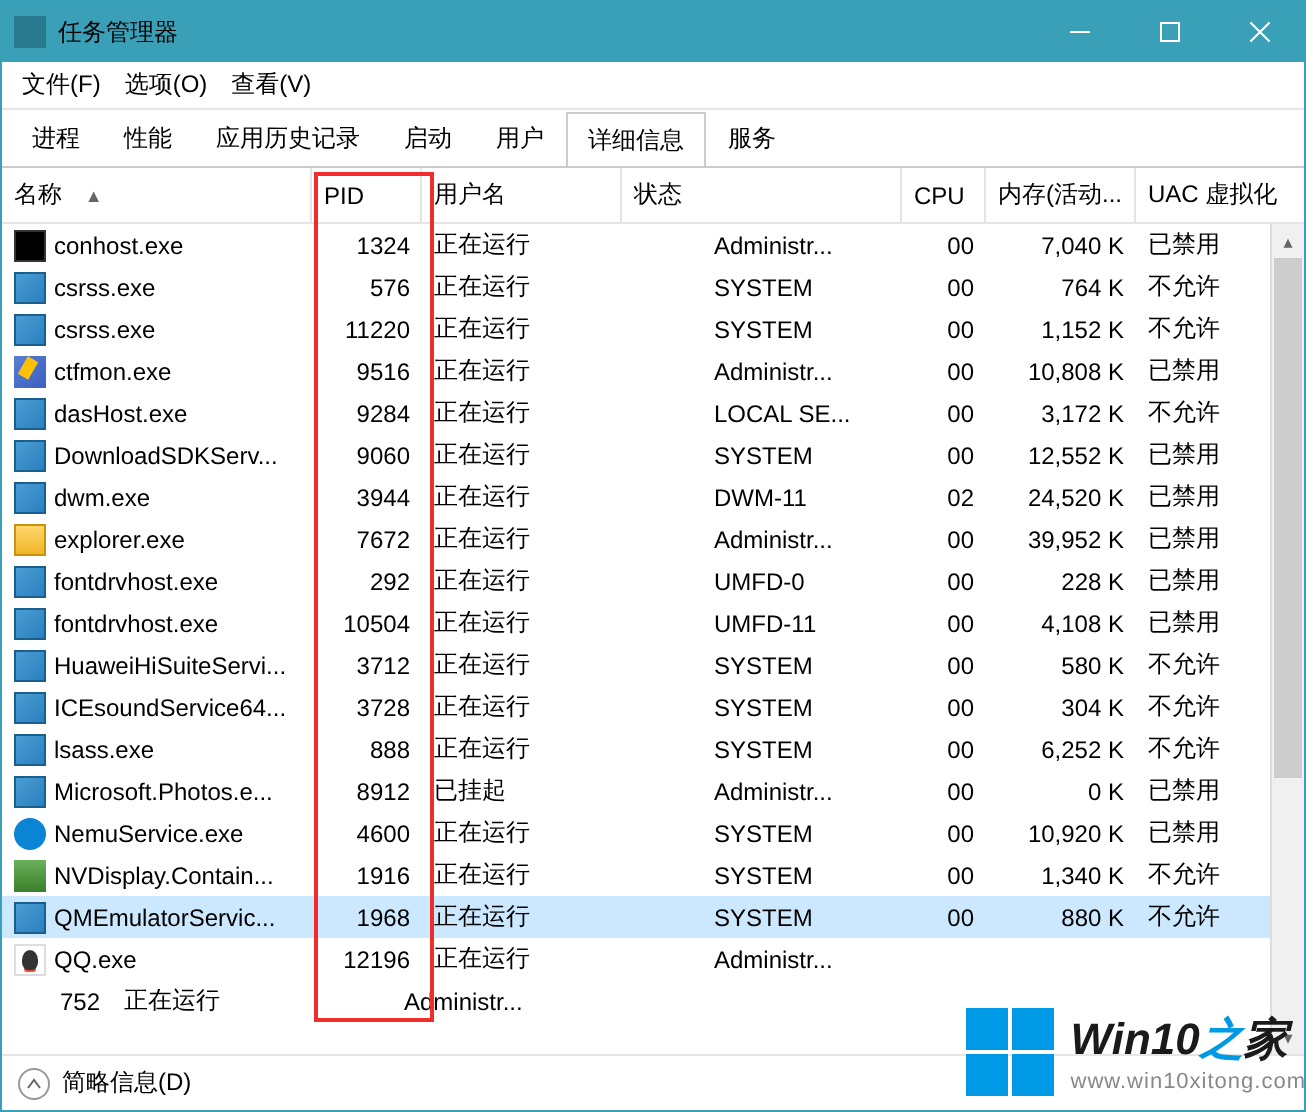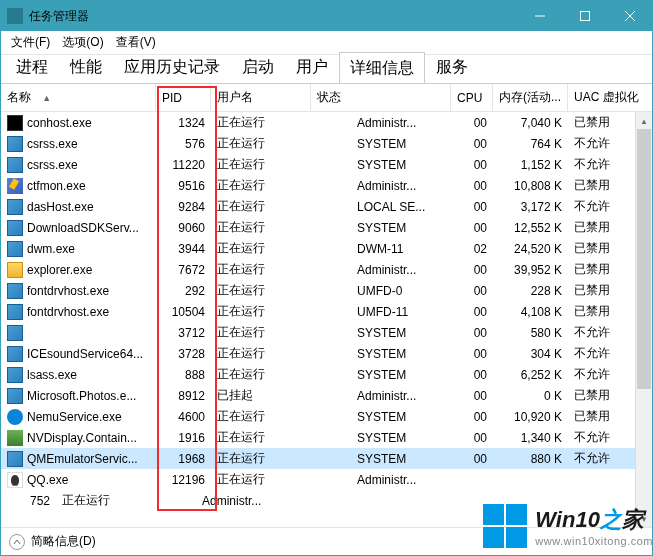--- a/index.html
+++ b/index.html
@@ -6,21 +6,21 @@
 body { width: 653px; height: 556px; overflow: hidden; background: #fff; position: relative; }
 .window { width: 653px; height: 556px; border: 1px solid #3aa0b8; background: #fff; display: flex; flex-direction: column; }
 .titlebar { height: 30px; background: #3aa0b8; display: flex; align-items: center; color: #000000; font-size: 12px; }
 .titlebar-icon { width: 16px; height: 16px; margin: 0 6px; background: #2a7a8f; display: inline-block; }
 .titlebar-text { flex: 1; }
 .titlebar-btns { display: flex; }
 .titlebar-btn { width: 45px; height: 30px; display: flex; align-items: center; justify-content: center; cursor: pointer; }
 .titlebar-btn svg { stroke: #fff; stroke-width: 1; fill: none; }
 .menubar { height: 24px; background: #fff; display: flex; align-items: center; font-size: 12px; padding: 0 4px; border-bottom: 1px solid #e5e5e5; }
 .menu-item { padding: 4px 6px; cursor: pointer; }
-.tabbar { height: 28px; display: flex; align-items: flex-end; font-size: 16px; padding: 0 4px; }
+.tabbar { height: 28px; display: flex; align-items: flex-end; font-size: 12px; padding: 0 4px; }
 .tab { padding: 5px 10px; border: 1px solid transparent; border-bottom: none; cursor: pointer; }
 .tab.active { border-color: #ccc; background: #fff; position: relative; top: 1px; }
 .content { flex: 1; border-top: 1px solid #ccc; display: flex; flex-direction: column; overflow: hidden; position: relative; }
 .table-head { display: flex; font-size: 12px; height: 28px; align-items: center; border-bottom: 1px solid #e5e5e5; background: #fff; }
 .th { padding: 0 6px; border-right: 1px solid #e5e5e5; height: 100%; display: flex; align-items: center; overflow: hidden; white-space: nowrap; }
 .th.sort::after { content: ""; }
 .table-body { flex: 1; overflow-y: auto; font-size: 12px; }
 .row { display: flex; height: 21px; align-items: center; white-space: nowrap; }
 .row.selected { background: #cce8ff; }
 .cell { padding: 0 6px; overflow: hidden; text-overflow: ellipsis; }
@@ -229,20 +229,21 @@
           <div class="cell c-pid">10504</div>
           <div class="cell c-status">正在运行</div>
           <div class="cell c-user">UMFD-11</div>
           <div class="cell c-cpu">00</div>
           <div class="cell c-mem">4,108 K</div>
           <div class="cell c-uac">已禁用</div>
         </div>
         <div class="row">
           <div class="cell c-name">
             <span class="icon default"></span>
+            <span>HuaweiHiSuiteServi...</span>
           </div>
           <div class="cell c-pid">3712</div>
           <div class="cell c-status">正在运行</div>
           <div class="cell c-user">SYSTEM</div>
           <div class="cell c-cpu">00</div>
           <div class="cell c-mem">580 K</div>
           <div class="cell c-uac">不允许</div>
         </div>
         <div class="row">
           <div class="cell c-name">

